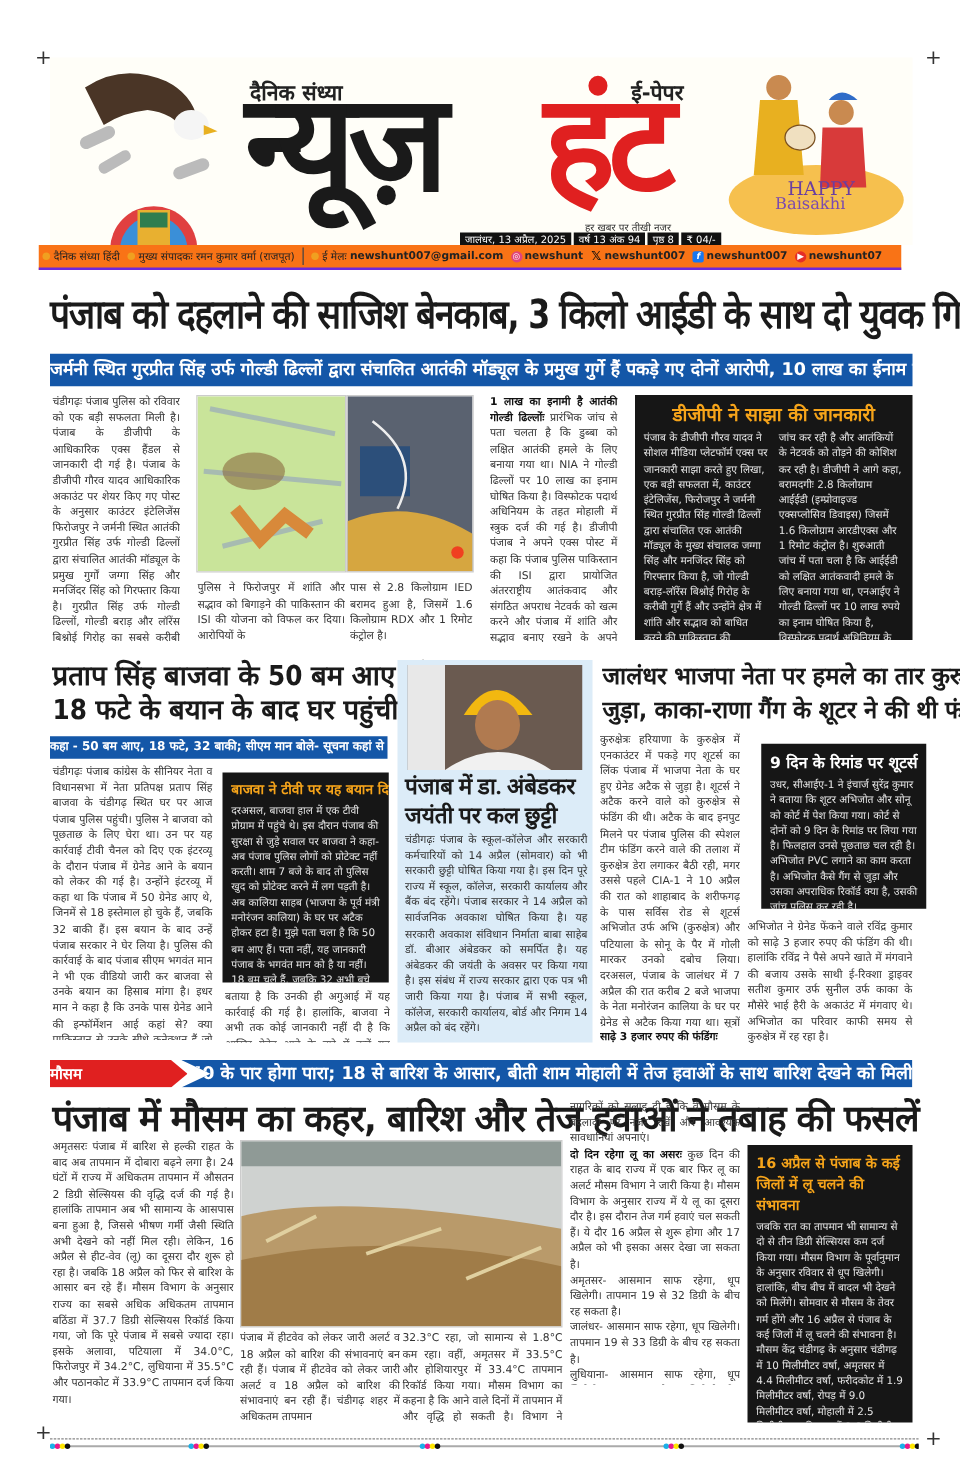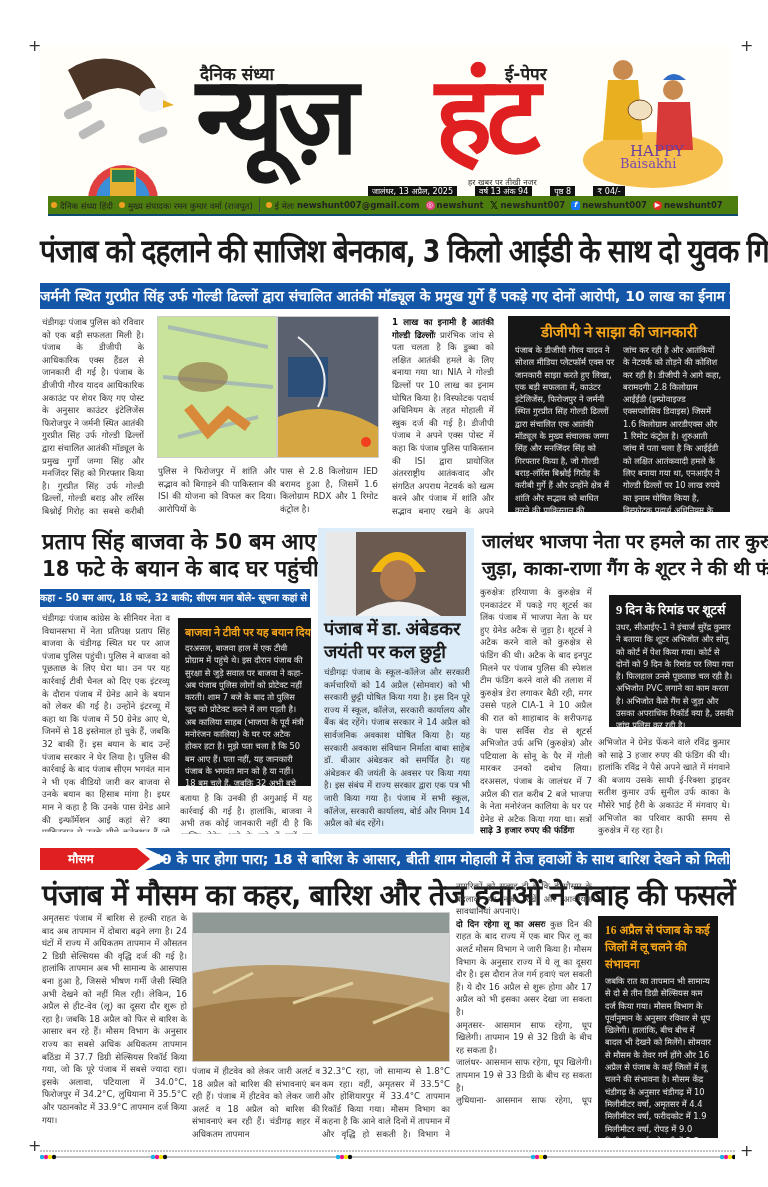--- a/index.html
+++ b/index.html
@@ -7,41 +7,41 @@
   .abs{position:absolute;}
   
   #masthead{left:40px;top:46px;width:690px;height:150px;background:#fffef8;}
   .eagle{left:58px;top:50px;width:130px;height:100px;}
   .logo-word{font-family:"DejaVu Sans",sans-serif;font-weight:bold;letter-spacing:-6px;line-height:1;}
   #logo-black{left:196px;top:62px;font-size:108px;color:#1a1a1a;}
   #logo-red{left:435px;top:62px;font-size:108px;color:#e02020;}
   #sub-top{left:200px;top:62px;font-size:17px;font-weight:bold;color:#222;}
   #epaper{left:505px;top:62px;font-size:17px;font-weight:bold;color:#222;}
   #tagline{left:468px;top:176px;font-size:8px;color:#333;}
-  #dateline{left:368px;top:186px;height:12px;font-size:8px;display:flex;gap:16px;align-items:center;}
+  #dateline{left:368px;top:186px;height:12px;font-size:8px;display:flex;gap:0;align-items:center;}
   #dateline span{background:#111;color:#fff;padding:0 4px;margin-right:2px;line-height:12px;}
   .baisakhi{left:568px;top:50px;width:160px;height:150px;}
   
-  #infobar{left:48px;top:196px;width:690px;height:18px;background:#4d7c0f;border-bottom:2px solid #0c4a6e;display:flex;align-items:center;font-size:8.5px;color:#222;white-space:nowrap;}
+  #infobar{left:31px;top:196px;width:690px;height:18px;background:#f97316;border-bottom:2px solid #6d28d9;display:flex;align-items:center;font-size:8.5px;color:#222;white-space:nowrap;}
   #infobar .it{display:flex;align-items:center;padding:0 3px;}
   .dot{width:6px;height:6px;border-radius:50%;background:#f0a020;display:inline-block;margin-right:3px;}
   .ic{width:9px;height:9px;border-radius:2px;display:inline-block;margin-right:2px;color:#fff;font-size:7px;text-align:center;line-height:9px;font-weight:bold;}
   .sep{width:1px;height:14px;background:#444;margin:0 3px;}
   
   .hl{font-family:"DejaVu Sans Condensed","DejaVu Sans",sans-serif;font-weight:bold;color:#1a1a1a;white-space:nowrap;}
   #main-hl{left:40px;top:228px;width:690px;font-size:32px;letter-spacing:-1px;text-align:center;transform:scaleX(0.88);transform-origin:left;width:784px;}
   #sub-hl{left:40px;top:283px;width:690px;height:26px;background:#1457a8;color:#fff;font-size:14px;font-weight:bold;line-height:26px;text-align:center;overflow:hidden;white-space:nowrap;}
   .col{font-size:8.6px;line-height:12.6px;color:#333;text-align:justify;}
   .col b{color:#111;}
   .photo{border:1px solid #ccc;}
   .blackbox{background:#161616;color:#e6e6e6;font-size:8.3px;line-height:12.3px;padding:6px 7px;box-sizing:border-box;}
-  .blackbox .bt{color:#f6a41a;font-weight:bold;text-align:center;font-size:15px;line-height:20px;margin-bottom:2px;white-space:nowrap;font-family:Liberation Serif, serif;}
+  .blackbox .bt{color:#f6a41a;font-weight:bold;text-align:center;font-size:15px;line-height:20px;margin-bottom:2px;white-space:nowrap;}
   .bluebox{background:#dcecf8;}
   
-  #mausam{left:40px;top:848px;width:110px;height:22px;background:#e02020;color:#fff;font-weight:bold;font-size:12px;line-height:22px;padding-left:28px;box-sizing:border-box;clip-path:polygon(0 0,88% 0,100% 50%,88% 100%,0 100%);}
+  #mausam{left:40px;top:848px;width:110px;height:22px;background:#e02020;color:#fff;font-weight:bold;font-size:12px;line-height:22px;box-sizing:border-box;clip-path:polygon(0 0,88% 0,100% 50%,88% 100%,0 100%);}
   #mausam-bar{left:145px;top:848px;width:585px;height:22px;background:#1457a8;color:#fff;font-weight:bold;font-size:14px;line-height:22px;text-align:right;clip-path:polygon(0 0,100% 0,100% 100%,0 100%,4% 50%);white-space:nowrap;}
   #cmyk{left:40px;top:1150px;width:695px;height:10px;}
   .regmark{position:absolute;font-size:16px;color:#333;line-height:16px;}
 </style>
 </head>
 <body>
 
 <span class="regmark" style="left:28px;top:38px;">+</span>
 <span class="regmark" style="left:740px;top:38px;">+</span>
 <span class="regmark" style="left:28px;top:1138px;">+</span>
@@ -204,21 +204,21 @@
 
 <div class="abs col" style="left:456px;top:880px;width:136px;height:228px;overflow:hidden;">
   <span>नागरिकों को सलाह दी है कि वे मौसम के बदलावों पर नजर रखें और आवश्यक सावधानियां अपनाएं।</span><br>
   <b>दो दिन रहेगा लू का असरः</b>
   <span>कुछ दिन की राहत के बाद राज्य में एक बार फिर लू का अलर्ट मौसम विभाग ने जारी किया है। मौसम विभाग के अनुसार राज्य में ये लू का दूसरा दौर है। इस दौरान तेज गर्म हवाएं चल सकती हैं। ये दौर 16 अप्रैल से शुरू होगा और 17 अप्रैल को भी इसका असर देखा जा सकता है।</span><br>
   <span>अमृतसर- आसमान साफ रहेगा, धूप खिलेगी। तापमान 19 से 32 डिग्री के बीच रह सकता है।</span><br>
   <span>जालंधर- आसमान साफ रहेगा, धूप खिलेगी। तापमान 19 से 33 डिग्री के बीच रह सकता है।</span><br>
   <span>लुधियाना- आसमान साफ रहेगा, धूप खिलेगी। तापमान 19 से 34 डिग्री के बीच रह सकता है।</span>
 </div>
 
-<div class="abs blackbox" style="left:598px;top:916px;width:120px;height:222px;overflow:hidden;">
+<div class="abs blackbox" style="left:598px;top:916px;width:132px;height:222px;overflow:hidden;">
   <div class="bt" style="font-size:11.5px;line-height:17px;text-align:left;white-space:normal;">16 अप्रैल से पंजाब के कई जिलों में लू चलने की संभावना</div>
   <div>जबकि रात का तापमान भी सामान्य से दो से तीन डिग्री सेल्सियस कम दर्ज किया गया। मौसम विभाग के पूर्वानुमान के अनुसार रविवार से धूप खिलेगी। हालांकि, बीच बीच में बादल भी देखने को मिलेंगे। सोमवार से मौसम के तेवर गर्म होंगे और 16 अप्रैल से पंजाब के कई जिलों में लू चलने की संभावना है। मौसम केंद्र चंडीगढ़ के अनुसार चंडीगढ़ में 10 मिलीमीटर वर्षा, अमृतसर में 4.4 मिलीमीटर वर्षा, फरीदकोट में 1.9 मिलीमीटर वर्षा, रोपड़ में 9.0 मिलीमीटर वर्षा, मोहाली में 2.5 मिलीमीटर, पटियाला में 0.6 मिलीमीटर वर्षा रिकॉर्ड की गई।</div>
 </div>
 
 <svg id="cmyk" class="abs" viewBox="0 0 695 10">
   <line x1="0" y1="1" x2="695" y2="1" stroke="#888" stroke-dasharray="2 1"></line>
   <line x1="0" y1="7" x2="695" y2="7" stroke="#aaa" stroke-width="1.5"></line>
   <g transform="translate(2,3)">
     <circle cx="0" cy="4" r="2.2" fill="#1ab0e8"></circle>
       <circle cx="4" cy="4" r="2.2" fill="#e8198b"></circle>

